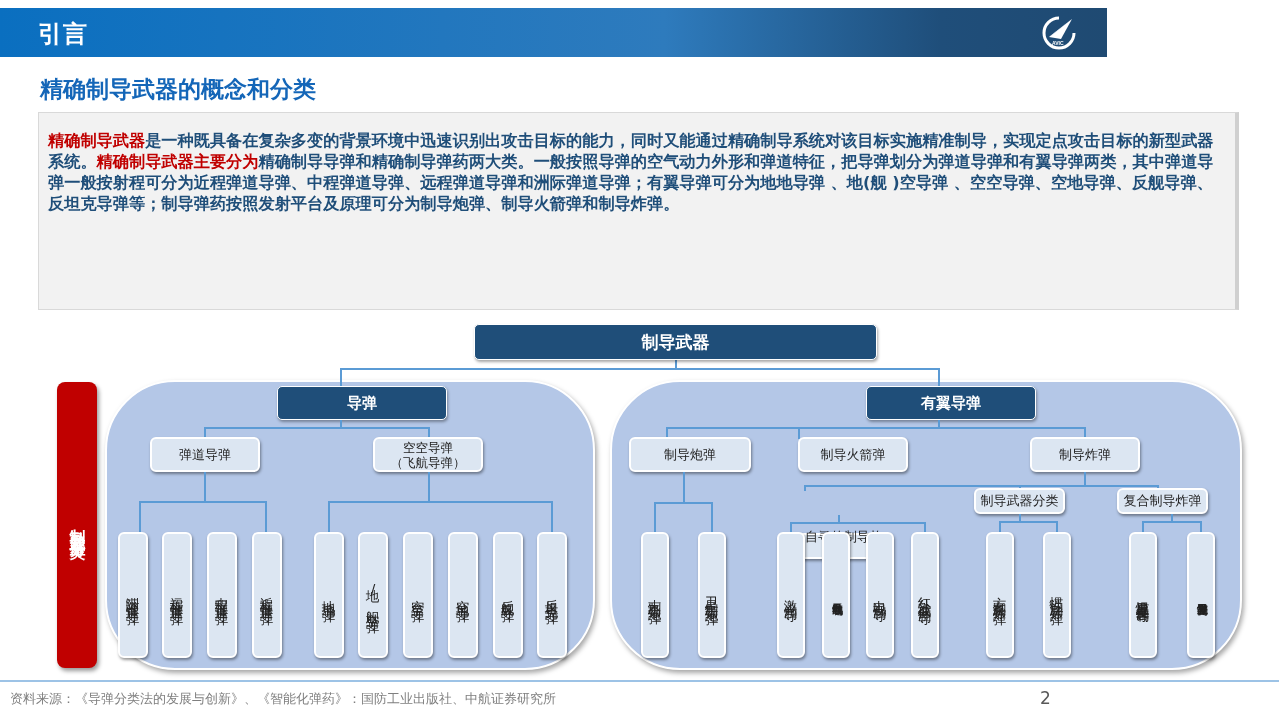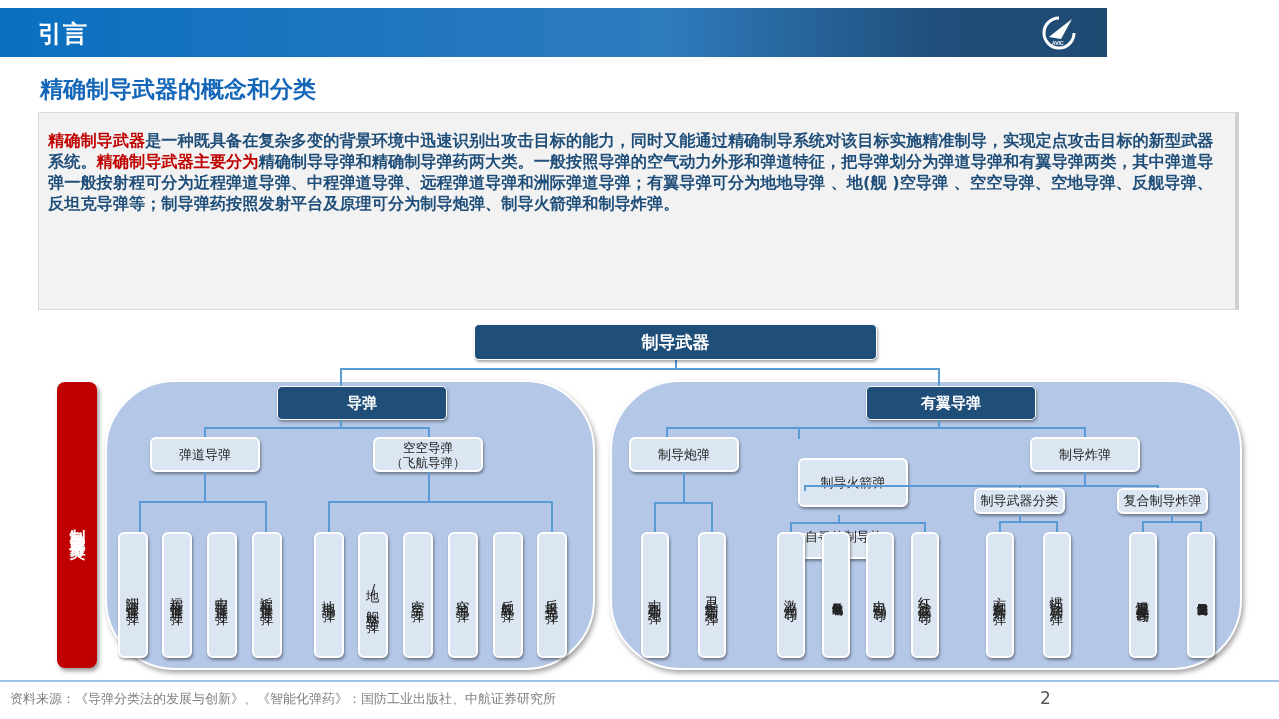--- a/index.html
+++ b/index.html
@@ -113,24 +113,24 @@
 
 <div class="node dark" style="left:866px;top:386px;width:170px;height:34px;font-size:15px;">
     <span>有翼导弹</span>
   </div>
 <div class="line" style="left:938px;top:420px;width:2px;height:8px;"></div>
 <div class="line" style="left:666px;top:427px;width:420px;height:2px;"></div>
 <div class="line" style="left:666px;top:427px;width:2px;height:12px;"></div>
 <div class="line" style="left:798px;top:427px;width:2px;height:12px;"></div>
 <div class="line" style="left:1084px;top:427px;width:2px;height:12px;"></div>
 
-<div class="node light" style="left:629px;top:437px;width:110px;height:35px;">
+<div class="node light" style="left:629px;top:437px;width:122px;height:35px;">
     <span>制导炮弹</span>
   </div>
-<div class="node light" style="left:798px;top:458px;width:110px;height:49px;border-radius:6px;">
+<div class="node light" style="left:798px;top:437px;width:110px;height:35px;border-radius:6px;">
     <span>制导火箭弹</span>
   </div>
 <div class="node light" style="left:1030px;top:437px;width:110px;height:35px;">
     <span>制导炸弹</span>
   </div>
 
 <div class="line" style="left:683px;top:472px;width:2px;height:31px;"></div>
 <div class="line" style="left:654px;top:502px;width:59px;height:2px;"></div>
 <div class="line" style="left:654px;top:502px;width:2px;height:31px;"></div>
 <div class="line" style="left:711px;top:502px;width:2px;height:31px;"></div>

